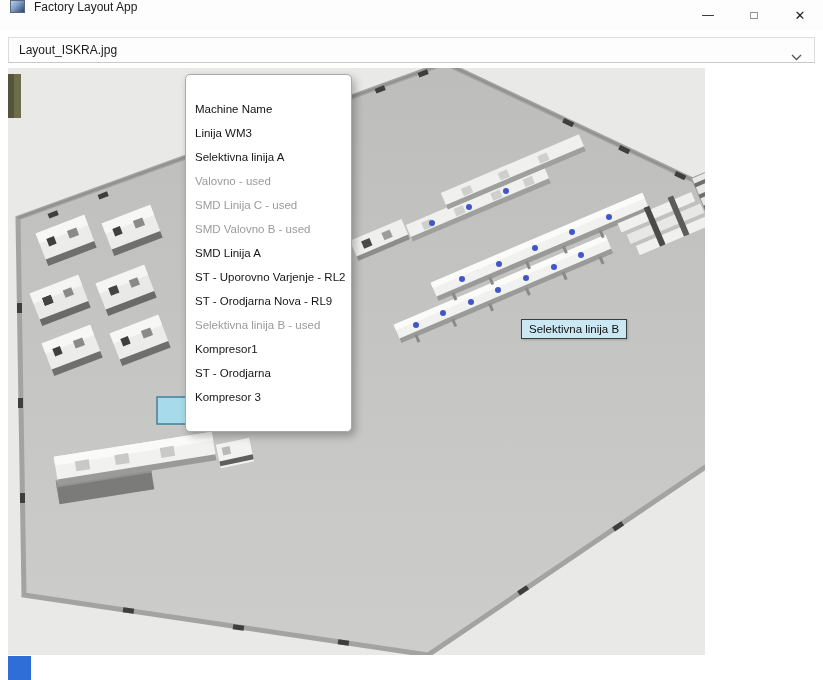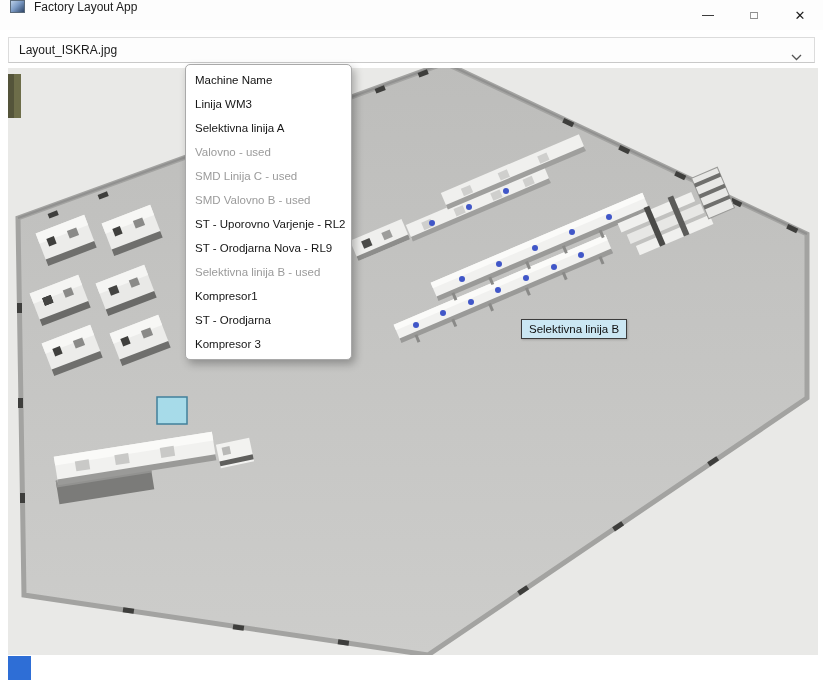--- a/index.html
+++ b/index.html
@@ -12,28 +12,28 @@
   .win-buttons{margin-left:auto;display:flex;height:30px;}
   .win-btn{width:46px;height:30px;display:flex;align-items:center;justify-content:center;font-size:12px;color:#1b1b1b;background:transparent;border:none;cursor:default;}
   .win-btn.close{font-size:13px;}
 
   
   .combobox{position:absolute;left:8px;top:37px;width:807px;height:26px;box-sizing:border-box;background:#fdfdfd;border:1px solid #dcdcdc;border-bottom-color:#c9c9c9;border-radius:0;display:flex;align-items:center;}
   .combobox .value{margin-left:10px;font-size:12px;color:#1b1b1b;}
   .combobox .chev{position:absolute;right:12px;top:9px;}
 
   
-  .scene{position:absolute;left:8px;top:68px;width:810px;height:587px;background:#e9e9e7;overflow:hidden;}
+  .scene{position:absolute;left:8px;top:68px;width:697px;height:587px;background:#e9e9e7;overflow:hidden;}
   .scene svg{position:absolute;left:0;top:0;}
 
   
   .machine-label{position:absolute;left:513px;top:251px;background:#cbe7f3;border:1px solid #3c3c3c;padding:3px 7px;font-size:11.5px;color:#101010;white-space:nowrap;box-shadow:1px 1px 2px rgba(0,0,0,.18);}
 
   
-  .context-menu{position:absolute;left:185px;top:64px;width:167px;box-sizing:border-box;background:#ffffff;border:1px solid #a9a9a9;border-radius:5px;box-shadow:3px 4px 9px rgba(0,0,0,.28);padding:3px 0;z-index:20;}
+  .context-menu{position:absolute;left:185px;top:74px;width:167px;box-sizing:border-box;background:#ffffff;border:1px solid #a9a9a9;border-radius:5px;box-shadow:3px 4px 9px rgba(0,0,0,.28);padding:22px 0;z-index:20;}
   .menu-item{height:24px;line-height:24px;padding-left:9px;font-size:11.5px;color:#161616;white-space:nowrap;cursor:default;}
   .menu-item.disabled{color:#9b9b9b;}
   .menu-item.header{color:#111111;}
 
   
   .blue-chip{position:absolute;left:8px;top:656px;width:23px;height:24px;background:#2e6ed6;}
 </style>
 </head>
 <body>
 
@@ -252,20 +252,21 @@
     <div class="machine-label">Selektivna linija B</div>
   </div>
 
   <div class="context-menu">
     <div class="menu-item header">Machine Name</div>
     <div class="menu-item">Linija WM3</div>
     <div class="menu-item">Selektivna linija A</div>
     <div class="menu-item disabled">Valovno - used</div>
     <div class="menu-item disabled">SMD Linija C - used</div>
     <div class="menu-item disabled">SMD Valovno B - used</div>
+    <div class="menu-item">SMD Linija A</div>
     <div class="menu-item">ST - Uporovno Varjenje - RL2</div>
     <div class="menu-item">ST - Orodjarna Nova - RL9</div>
     <div class="menu-item disabled">Selektivna linija B - used</div>
     <div class="menu-item">Kompresor1</div>
     <div class="menu-item">ST - Orodjarna</div>
     <div class="menu-item">Kompresor 3</div>
   </div>
 
   <div class="blue-chip"></div>
 

